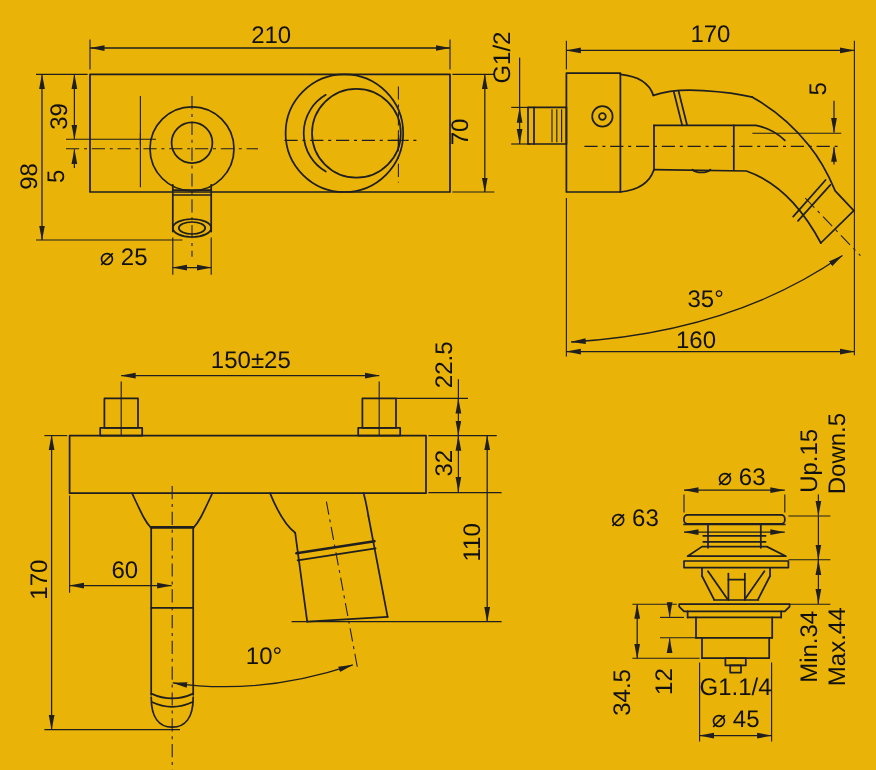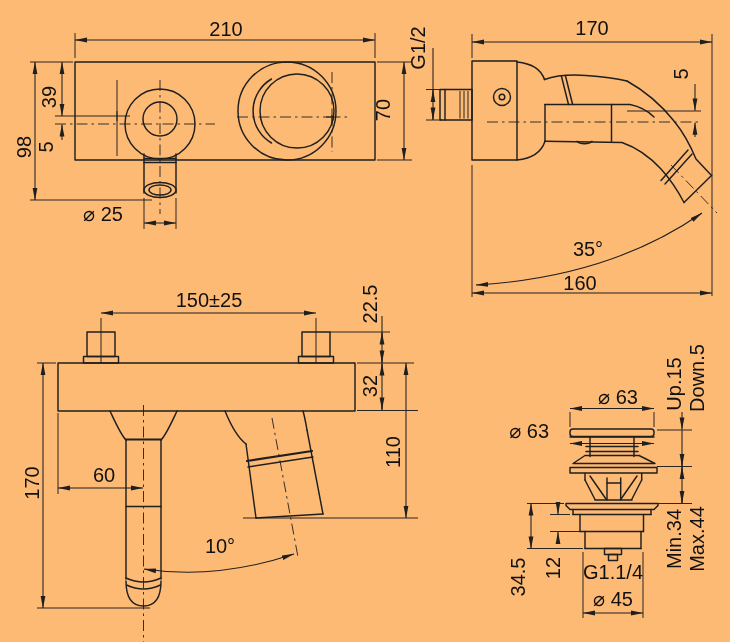--- a/index.html
+++ b/index.html
@@ -1,16 +1,16 @@
 <!DOCTYPE html>
 <html><head>
 <meta charset="utf-8">
 <style>
   html,body{margin:0;padding:0;background:#fff;}
-  #stage{position:relative;width:730px;height:642px;background:#fdba74;overflow:hidden;text-align:right;}
+  #stage{position:relative;width:730px;height:642px;background:#eab308;overflow:hidden;text-align:right;}
   svg{position:absolute;left:0;top:0;}
   .o{stroke:#1f1f1f;stroke-width:1.45;fill:none;stroke-linejoin:round;stroke-linecap:round;}
   .t{stroke:#1f1f1f;stroke-width:2.2;fill:none;stroke-linecap:round;}
   .d{stroke:#1f1f1f;stroke-width:1.05;fill:none;}
   .x{stroke:#1f1f1f;stroke-width:0.95;fill:none;}
   .c{stroke:#1f1f1f;stroke-width:0.9;fill:none;stroke-dasharray:11 4 2.5 4;}
   text.dim{font-family:"Liberation Sans","DejaVu Sans",sans-serif;font-size:20px;fill:#111;}
 </style>
 </head>
 <body>

